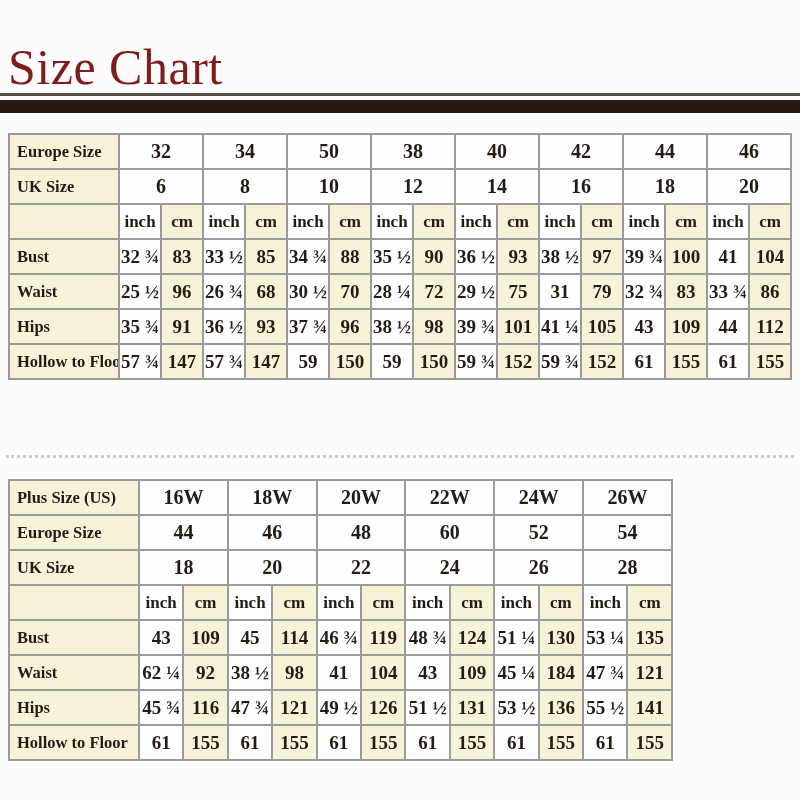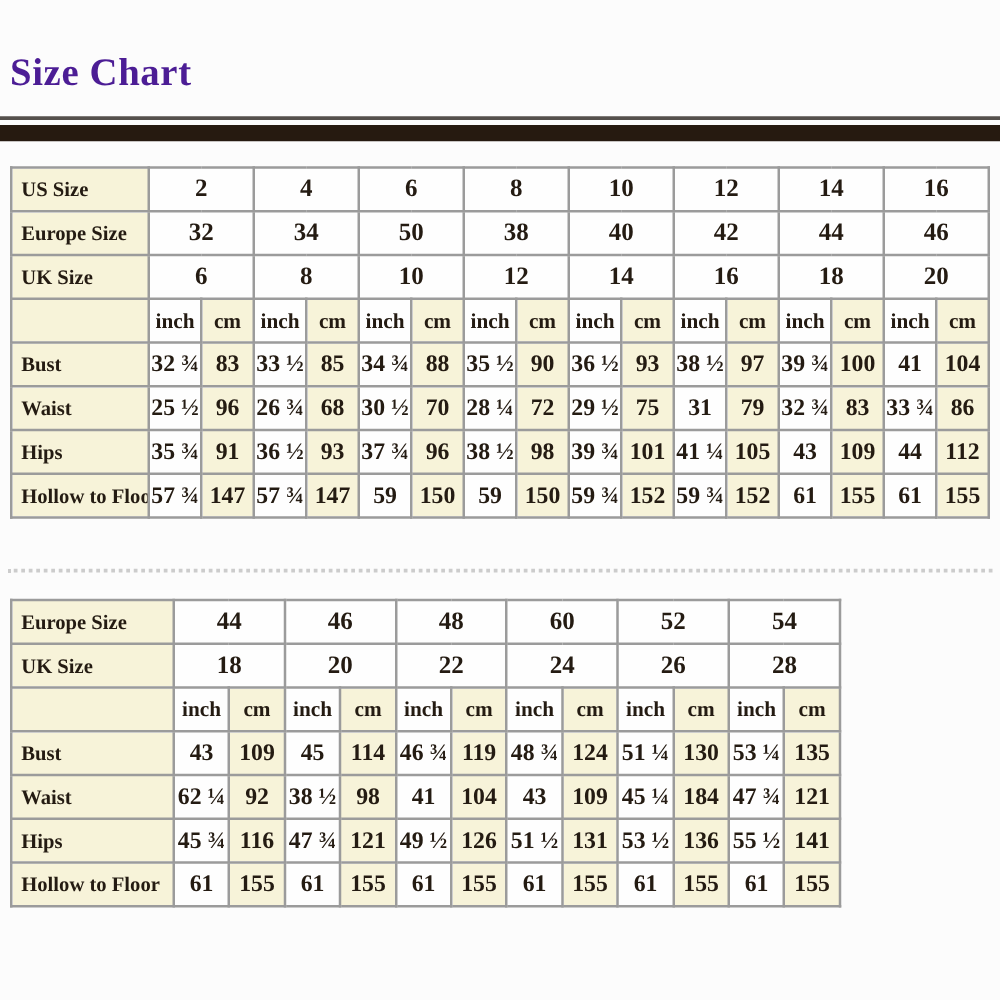--- a/index.html
+++ b/index.html
@@ -6,23 +6,23 @@
   body{
     width:800px;height:800px;
     background:#fcfcfc;
     font-family:"Liberation Serif", serif;
     color:#241b12;
     position:relative;
     overflow:hidden;
   }
   .page-title{
     position:absolute;top:42px;left:8px;
-    font-size:31px;font-weight:bold;
+    font-size:50px;font-weight:normal;
     letter-spacing:0.5px;
-    color:#4c1d95;
+    color:#7f1d1d;
     line-height:1;
   }
   .thin-rule{
     position:absolute;top:93px;left:0;width:800px;height:3px;
     background:#55504c;
   }
   .thick-bar{
     position:absolute;top:100px;left:0;width:800px;height:13px;
     background:#261a10;
   }
@@ -81,31 +81,20 @@
       <col>
       <col>
       <col>
       <col>
       <col>
       <col>
       <col>
       <col>
     </colgroup>
     <tbody>
-      <tr>
-        <td class="label-cell">US Size</td>
-        <td class="size-val" colspan="2">2</td>
-        <td class="size-val" colspan="2">4</td>
-        <td class="size-val" colspan="2">6</td>
-        <td class="size-val" colspan="2">8</td>
-        <td class="size-val" colspan="2">10</td>
-        <td class="size-val" colspan="2">12</td>
-        <td class="size-val" colspan="2">14</td>
-        <td class="size-val" colspan="2">16</td>
-      </tr>
       <tr>
         <td class="label-cell">Europe Size</td>
         <td class="size-val" colspan="2">32</td>
         <td class="size-val" colspan="2">34</td>
         <td class="size-val" colspan="2">50</td>
         <td class="size-val" colspan="2">38</td>
         <td class="size-val" colspan="2">40</td>
         <td class="size-val" colspan="2">42</td>
         <td class="size-val" colspan="2">44</td>
         <td class="size-val" colspan="2">46</td>
@@ -232,20 +221,29 @@
       <col>
       <col>
       <col>
       <col>
       <col>
       <col>
       <col>
     </colgroup>
     <tbody>
       <tr>
+        <td class="label-cell">Plus Size (US)</td>
+        <td class="size-val" colspan="2">16W</td>
+        <td class="size-val" colspan="2">18W</td>
+        <td class="size-val" colspan="2">20W</td>
+        <td class="size-val" colspan="2">22W</td>
+        <td class="size-val" colspan="2">24W</td>
+        <td class="size-val" colspan="2">26W</td>
+      </tr>
+      <tr>
         <td class="label-cell">Europe Size</td>
         <td class="size-val" colspan="2">44</td>
         <td class="size-val" colspan="2">46</td>
         <td class="size-val" colspan="2">48</td>
         <td class="size-val" colspan="2">60</td>
         <td class="size-val" colspan="2">52</td>
         <td class="size-val" colspan="2">54</td>
       </tr>
       <tr>
         <td class="label-cell">UK Size</td>

